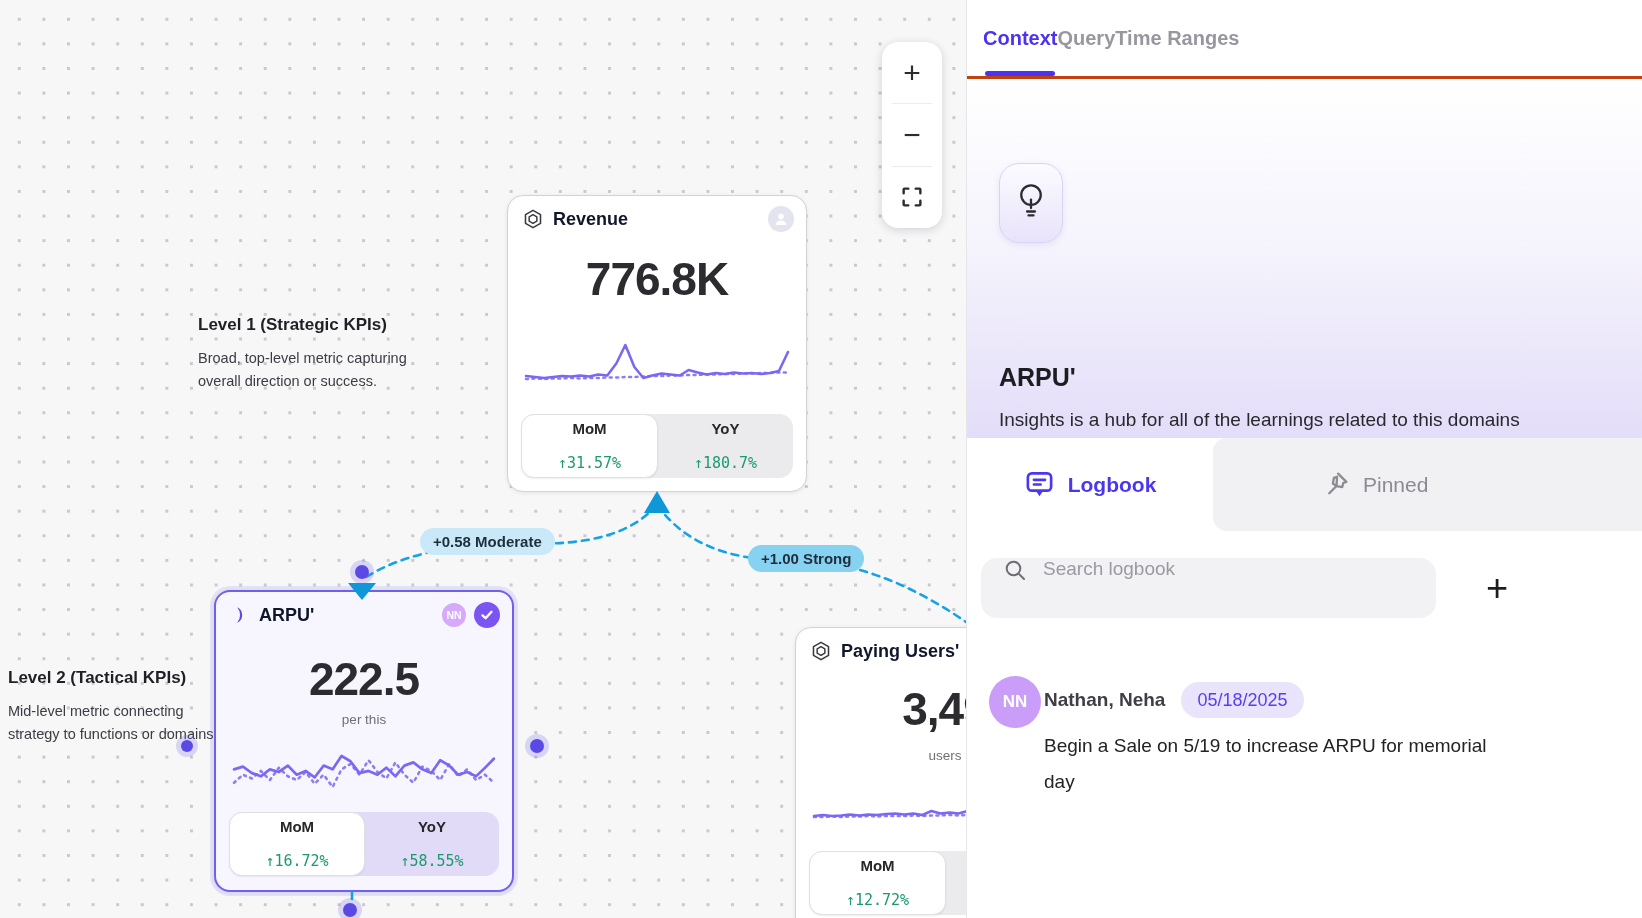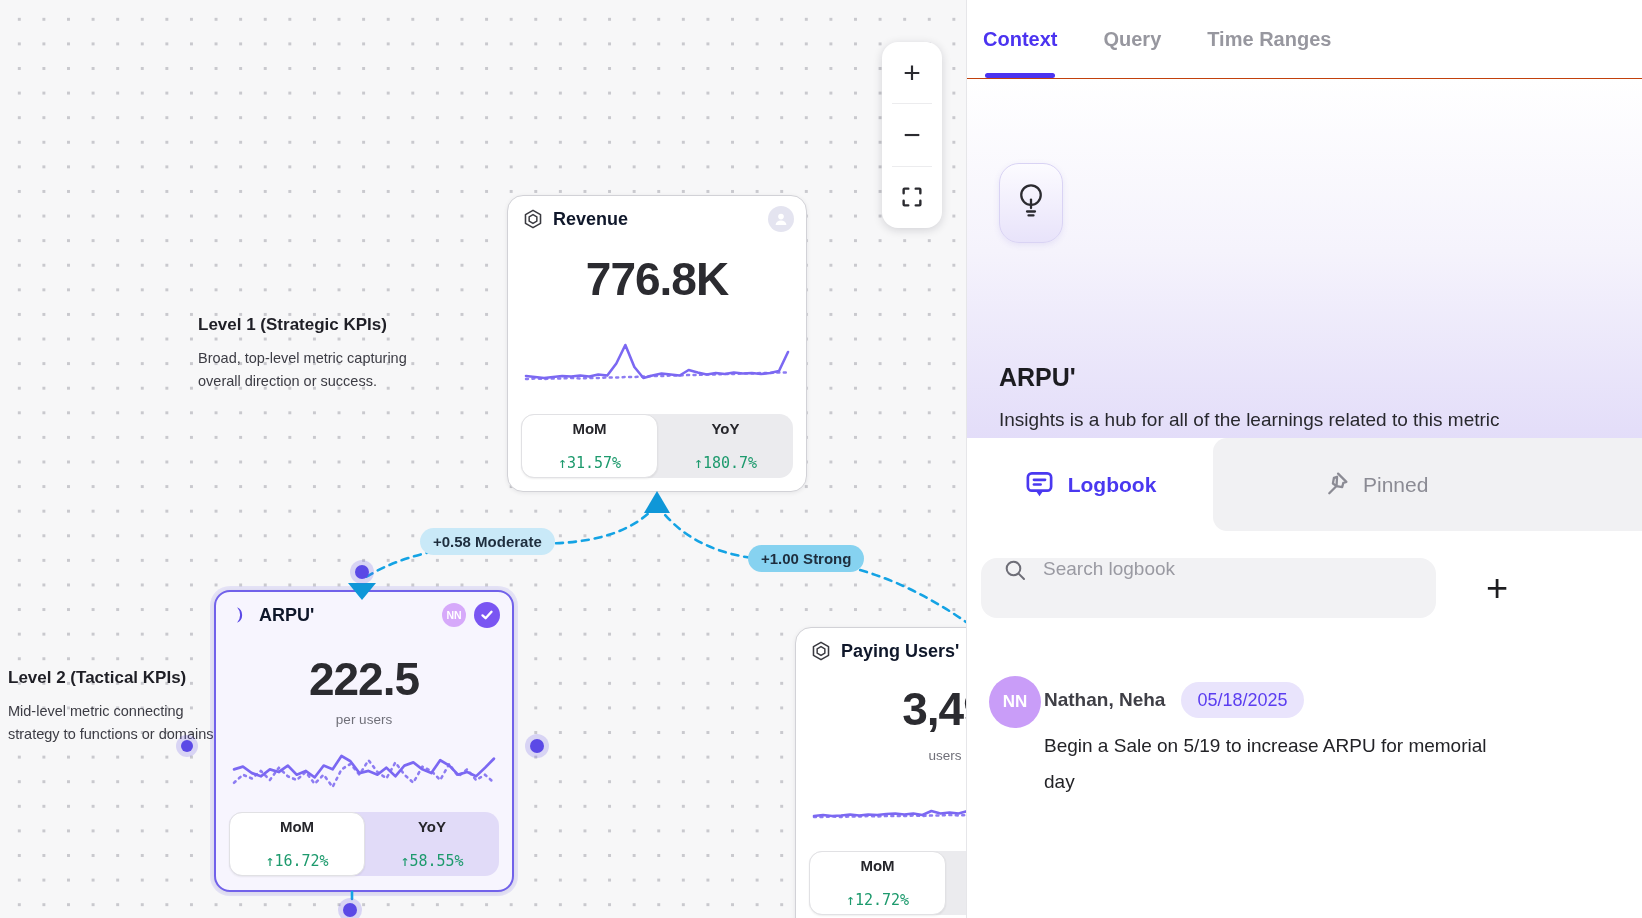--- a/index.html
+++ b/index.html
@@ -65,21 +65,21 @@
     background:#fff; border-radius:16px; box-shadow:0 2px 10px rgba(20,20,40,.16);
     display:flex; flex-direction:column; }
   .zbtn { flex:1; display:flex; align-items:center; justify-content:center;
     font-size:30px; font-weight:400; color:#2b2b30; cursor:pointer; }
   .zdiv { height:1px; background:#ececee; margin:0 10px; }
 
   
   #panel { position:absolute; left:966px; top:0; width:676px; height:918px;
     background:#fff; border-left:1px solid #e6e6e9; z-index:10; }
   #tabs { position:absolute; left:0; top:0; right:0; height:79px; background:#fff;
-    border-bottom:1px solid #c2410c; display:flex; align-items:center; gap:46px; padding:0 0 0 16px; }
+    border-bottom:3px solid #c2410c; display:flex; align-items:center; padding:0 0 0 16px; }
   .tab { position:relative; font-size:20px; font-weight:600; color:#97979f;
     height:100%; display:flex; align-items:center; cursor:pointer; }
   .tab.active { color:#4b33f0; }
   .tab .underline { display:none; }
   .tab.active .underline { display:block; position:absolute; left:2px; right:2px; bottom:0;
     height:5px; border-radius:3px; background:#4b33f0; }
 
   #contextblock { position:absolute; left:0; top:79px; right:0; height:359px;
     background:linear-gradient(180deg,#ffffff 0%,#f5f3fc 48%,#e3ddf9 100%); }
   #bulbtile { position:absolute; left:32px; top:84px; width:64px; height:80px; border-radius:20px;
@@ -180,21 +180,21 @@
       </div>
       <div class="card-badges">
         <span class="nn-badge">NN</span>
         <span class="check-badge">
           <svg width="14" height="14" viewBox="0 0 14 14">
               <path d="M2.5 7.4 L5.6 10.2 L11.5 3.8" fill="none" stroke="#fff" stroke-width="2.4" stroke-linecap="round" stroke-linejoin="round"></path>
             </svg>
         </span>
       </div>
       <div class="card-value" style="top:60px;">222.5</div>
-      <div class="card-unit" style="top:120px;">per users</div>
+      <div class="card-unit" style="top:120px;">per this</div>
       <div class="spark" style="top:150px; height:60px;">
         <svg viewBox="0 0 264 56" preserveAspectRatio="none">
             <polyline points="0.0,38.0 9.1,30.5 18.2,34.0 27.3,27.0 36.4,35.5 45.5,24.0 54.6,32.0 63.7,35.5 72.8,28.0 81.9,39.0 91.0,30.5 100.1,42.0 109.2,25.5 118.3,20.5 127.4,30.5 136.6,17.0 145.7,28.0 154.8,34.0 163.9,19.0 173.0,30.5 182.1,38.0 191.2,23.0 200.3,27.0 209.4,35.5 218.5,20.5 227.6,32.0 236.7,25.5 245.8,35.5 254.9,30.5 264.0,38.0" class="dotted"></polyline>
             <polyline points="0.0,25.5 9.1,23.0 18.2,29.0 27.3,32.0 36.4,25.5 45.5,28.0 54.6,22.0 63.7,30.5 72.8,27.0 81.9,33.0 91.0,22.0 100.1,25.5 109.2,13.0 118.3,18.0 127.4,29.0 136.6,27.0 145.7,30.5 154.8,24.0 163.9,32.0 173.0,22.0 182.1,19.0 191.2,25.5 200.3,29.0 209.4,17.0 218.5,22.0 227.6,30.5 236.7,28.0 245.8,32.0 254.9,24.0 264.0,15.5" class="solid"></polyline>
           </svg>
       </div>
       <div class="card-footer" style="bottom:14px;">
         <div class="fcell mompill">
           <div class="flabel">MoM</div>
           <div class="fval"><span>↑</span><span>16.72%</span></div>
@@ -280,21 +280,21 @@
     <div id="contextblock">
       <div id="bulbtile">
         <svg width="34" height="46" viewBox="0 0 30 40">
           <circle cx="15" cy="13" r="8.6" fill="none" stroke="#2b2b30" stroke-width="2"></circle>
           <line x1="15" y1="17" x2="15" y2="24.5" stroke="#2b2b30" stroke-width="2" stroke-linecap="round"></line>
           <line x1="11.5" y1="27.5" x2="18.5" y2="27.5" stroke="#2b2b30" stroke-width="2" stroke-linecap="round"></line>
           <line x1="12.8" y1="31" x2="17.2" y2="31" stroke="#2b2b30" stroke-width="2" stroke-linecap="round"></line>
         </svg>
       </div>
       <div id="ctx-title">ARPU'</div>
-      <div id="ctx-desc">Insights is a hub for all of the learnings related to this metric</div>
+      <div id="ctx-desc">Insights is a hub for all of the learnings related to this domains</div>
     </div>
 
     <div id="subtabs">
       <div id="pinned-bg"></div>
       <div class="subtab" id="subtab-logbook">
         <svg width="31" height="31" viewBox="0 0 28 28">
           <rect x="3.5" y="4" width="21" height="15.5" rx="3.5" fill="none" stroke="#4a38f0" stroke-width="2.4"></rect>
           <line x1="9" y1="9.8" x2="19" y2="9.8" stroke="#4a38f0" stroke-width="2.4" stroke-linecap="round"></line>
           <line x1="9" y1="14" x2="15" y2="14" stroke="#4a38f0" stroke-width="2.4" stroke-linecap="round"></line>
           <path d="M10.5 19.5 L17.5 19.5 L14 24.5 Z" fill="#4a38f0"></path>

